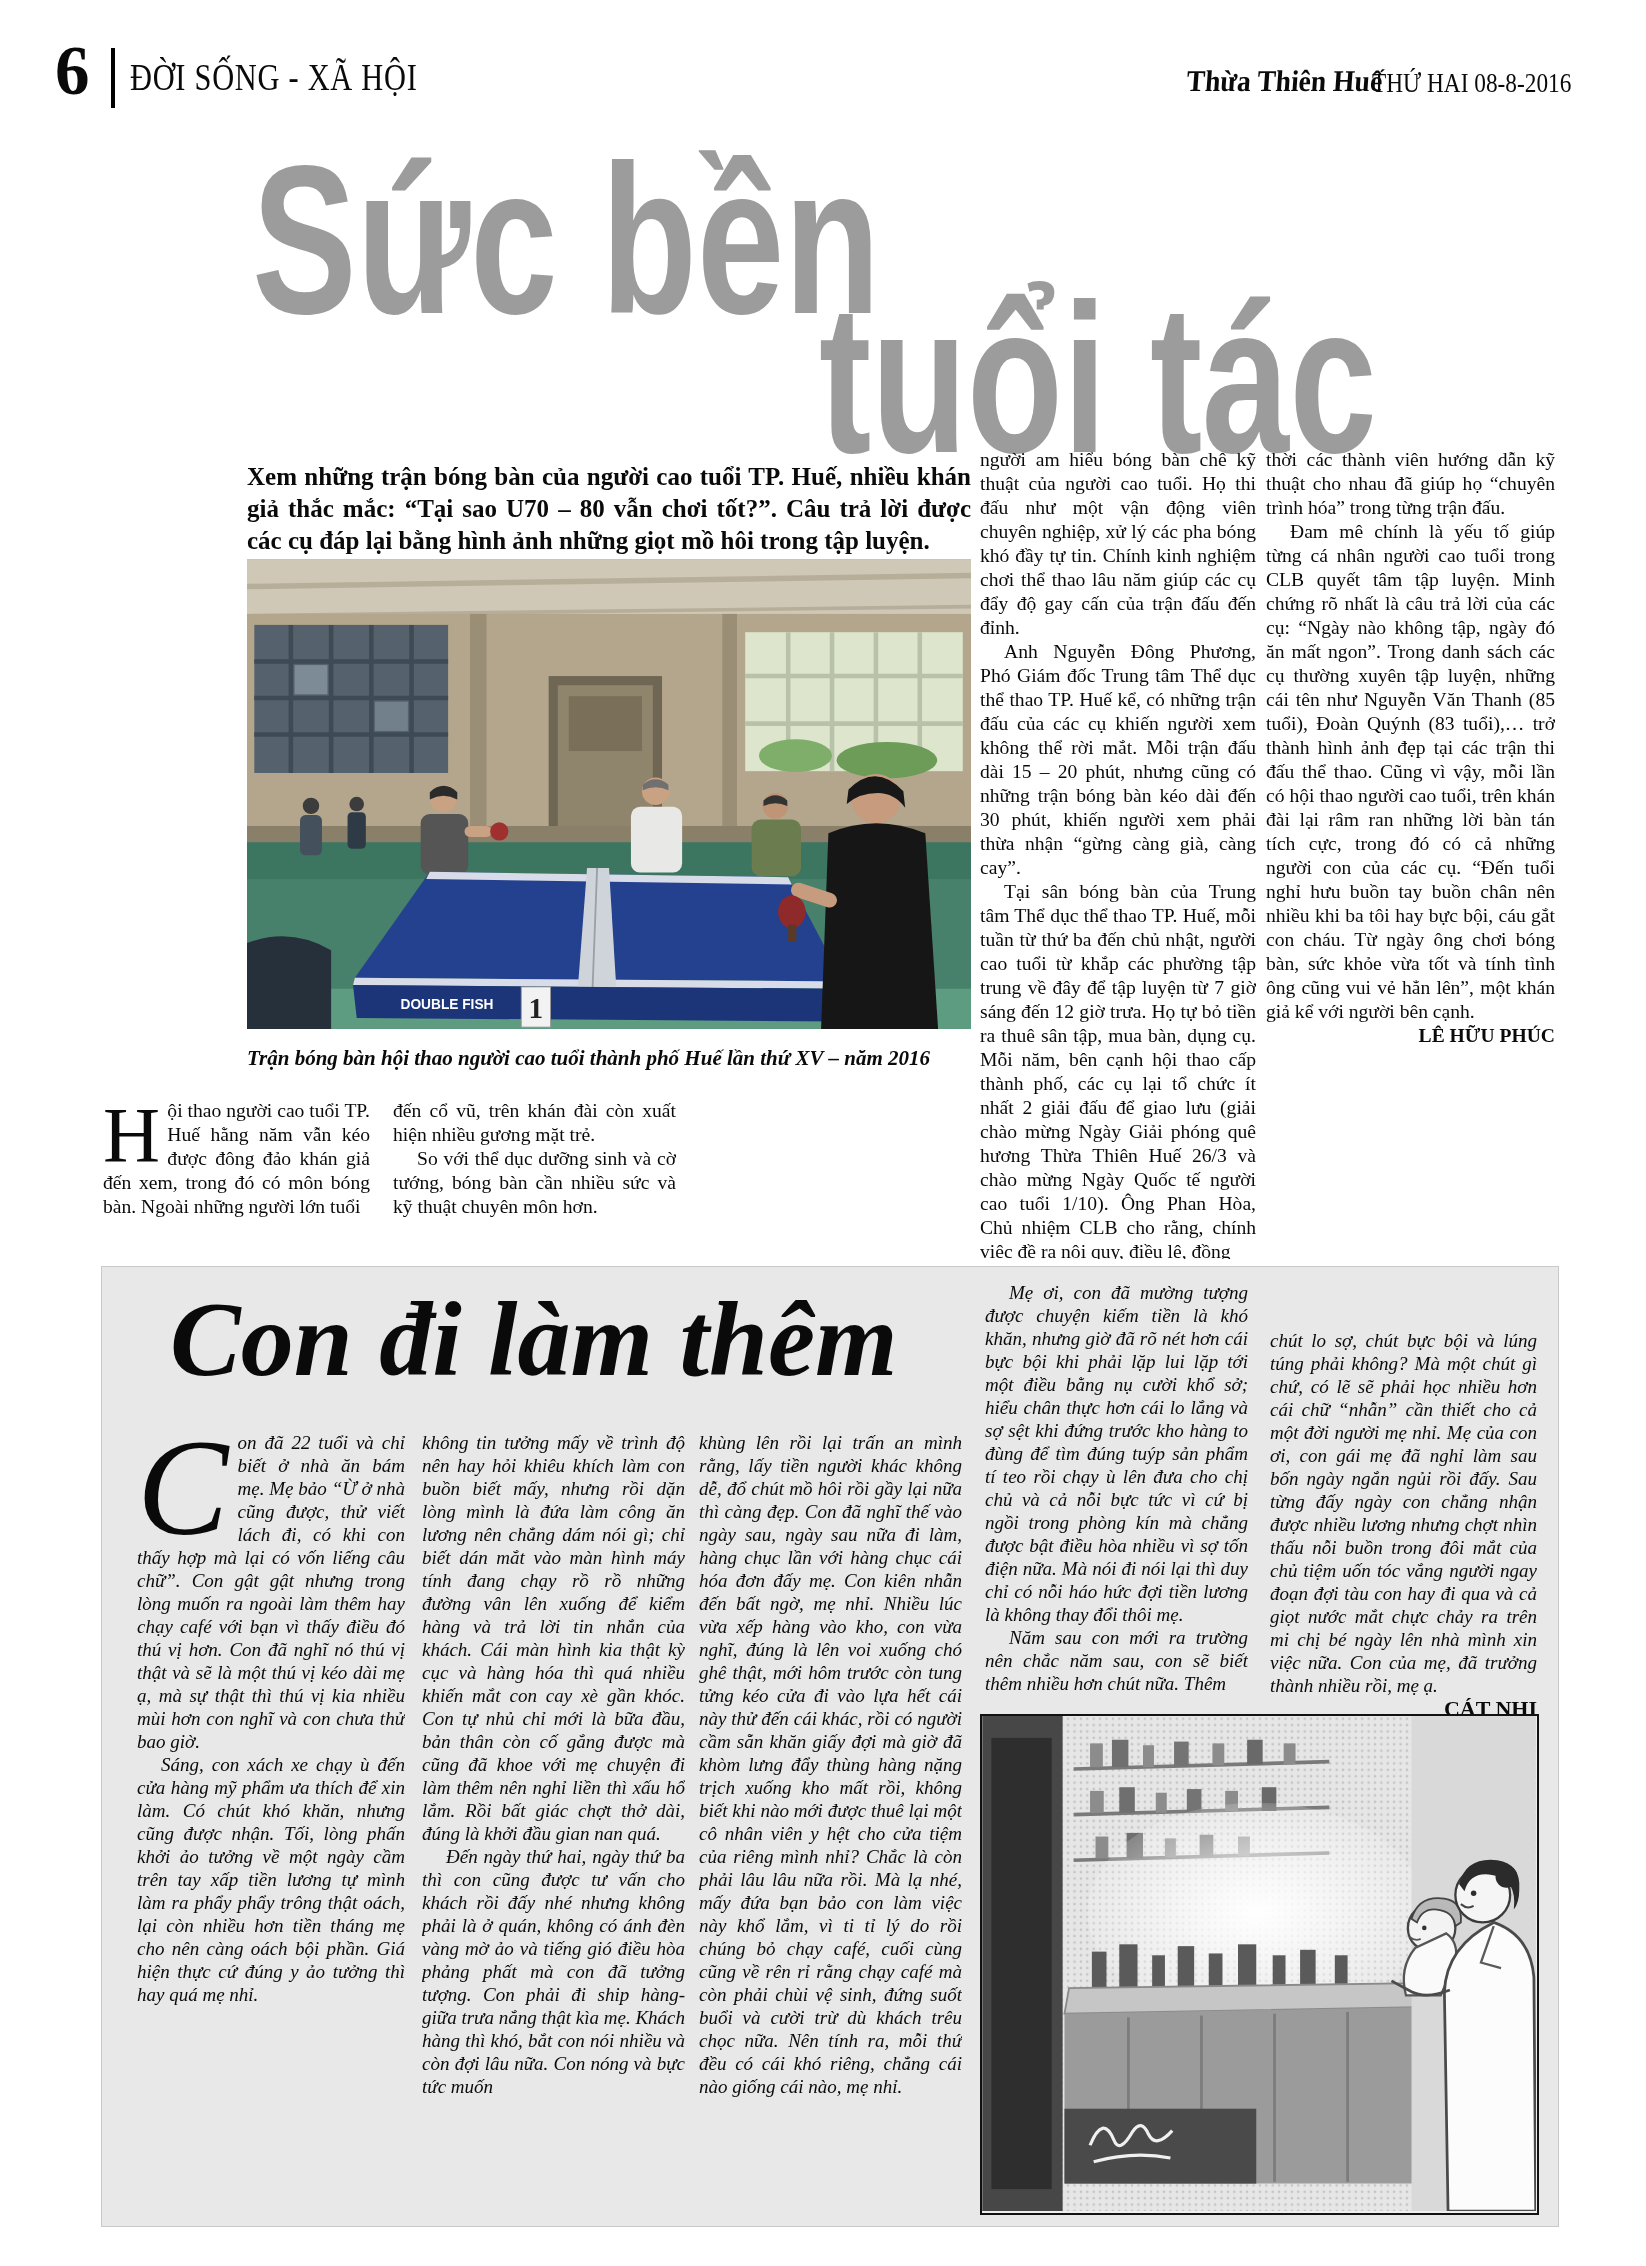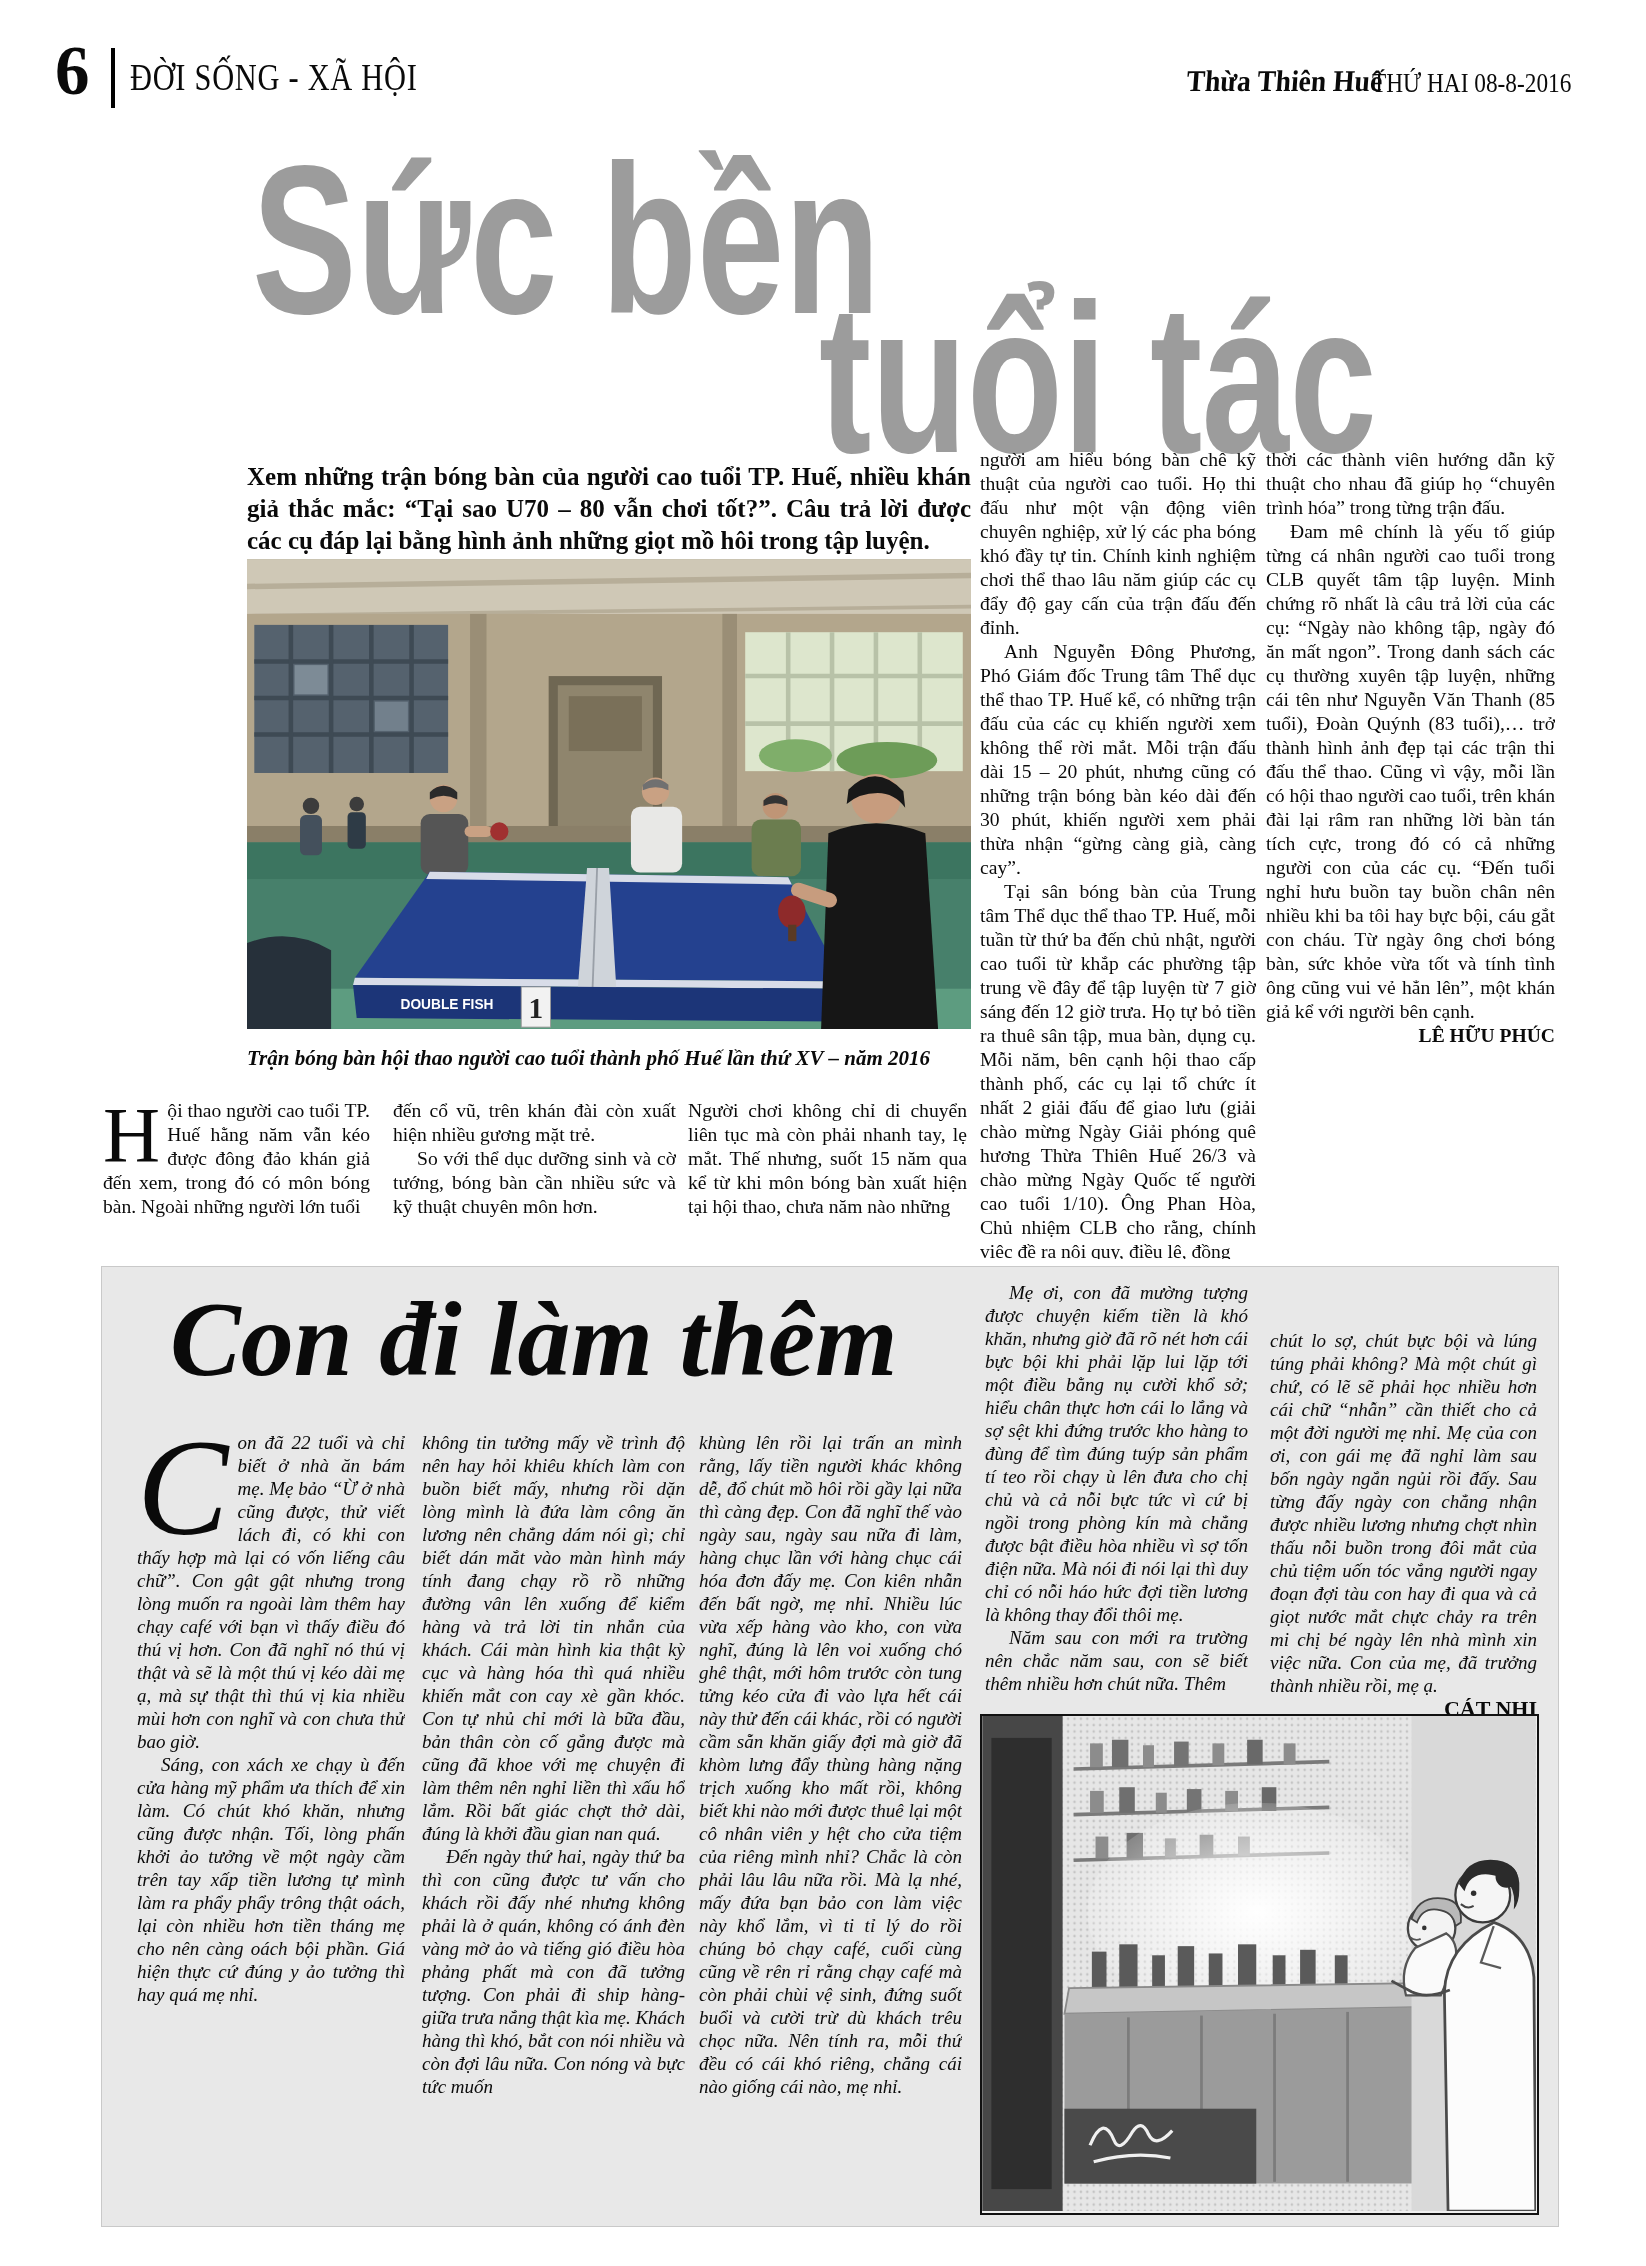--- a/index.html
+++ b/index.html
@@ -148,23 +148,20 @@
     </svg>
   </div>
   <div class="abs caption">Trận bóng bàn hội thao người cao tuổi thành phố Huế lần thứ XV – năm 2016</div>
 
   <div class="col a1" style="left:103px;top:1099px;width:267px;height:157px;">
     <p><span class="dropcap1">H</span><span>ội thao người cao tuổi TP. Huế hằng năm vẫn kéo được đông đảo khán giả đến xem, trong đó có môn bóng bàn. Ngoài những người lớn tuổi</span></p>
   </div>
   <div class="col a1" style="left:393px;top:1099px;width:283px;height:157px;">
       <p>đến cổ vũ, trên khán đài còn xuất hiện nhiều gương mặt trẻ.</p>
       <p class="ind">So với thể dục dưỡng sinh và cờ tướng, bóng bàn cần nhiều sức và kỹ thuật chuyên môn hơn.</p>
-    </div>
-  <div class="col a1" style="left:688px;top:1099px;width:279px;height:157px;">
-      <p>Người chơi không chỉ di chuyển liên tục mà còn phải nhanh tay, lẹ mắt. Thế nhưng, suốt 15 năm qua kể từ khi môn bóng bàn xuất hiện tại hội thao, chưa năm nào những</p>
     </div>
   <div class="col a1" style="left:980px;top:448px;width:276px;height:811px;">
       <p>người am hiểu bóng bàn chê kỹ thuật của người cao tuổi. Họ thi đấu như một vận động viên chuyên nghiệp, xử lý các pha bóng khó đầy tự tin. Chính kinh nghiệm chơi thể thao lâu năm giúp các cụ đẩy độ gay cấn của trận đấu đến đỉnh.</p>
       <p class="ind">Anh Nguyễn Đông Phương, Phó Giám đốc Trung tâm Thể dục thể thao TP. Huế kể, có những trận đấu của các cụ khiến người xem không thể rời mắt. Mỗi trận đấu dài 15 – 20 phút, nhưng cũng có những trận bóng bàn kéo dài đến 30 phút, khiến người xem phải thừa nhận “gừng càng già, càng cay”.</p>
       <p class="ind">Tại sân bóng bàn của Trung tâm Thể dục thể thao TP. Huế, mỗi tuần từ thứ ba đến chủ nhật, người cao tuổi từ khắp các phường tập trung về đây để tập luyện từ 7 giờ sáng đến 12 giờ trưa. Họ tự bỏ tiền ra thuê sân tập, mua bàn, dụng cụ. Mỗi năm, bên cạnh hội thao cấp thành phố, các cụ lại tổ chức ít nhất 2 giải đấu để giao lưu (giải chào mừng Ngày Giải phóng quê hương Thừa Thiên Huế 26/3 và chào mừng Ngày Quốc tế người cao tuổi 1/10). Ông Phan Hòa, Chủ nhiệm CLB cho rằng, chính việc đề ra nội quy, điều lệ, đồng</p>
     </div>
   <div class="col a1" style="left:1266px;top:448px;width:289px;height:811px;">
     <div>
         <p>thời các thành viên hướng dẫn kỹ thuật cho nhau đã giúp họ “chuyên trình hóa” trong từng trận đấu.</p>
         <p class="ind">Đam mê chính là yếu tố giúp từng cá nhân người cao tuổi trong CLB quyết tâm tập luyện. Minh chứng rõ nhất là câu trả lời của các cụ: “Ngày nào không tập, ngày đó ăn mất ngon”. Trong danh sách các cụ thường xuyên tập luyện, những cái tên như Nguyễn Văn Thanh (85 tuổi), Đoàn Quýnh (83 tuổi),… trở thành hình ảnh đẹp tại các trận thi đấu thể thao. Cũng vì vậy, mỗi lần có hội thao người cao tuổi, trên khán đài lại râm ran những lời bàn tán tích cực, trong đó có cả những người con của các cụ. “Đến tuổi nghỉ hưu buồn tay buồn chân nên nhiều khi ba tôi hay bực bội, cáu gắt con cháu. Từ ngày ông chơi bóng bàn, sức khỏe vừa tốt và tính tình ông cũng vui vẻ hẳn lên”, một khán giả kể với người bên cạnh.</p>

